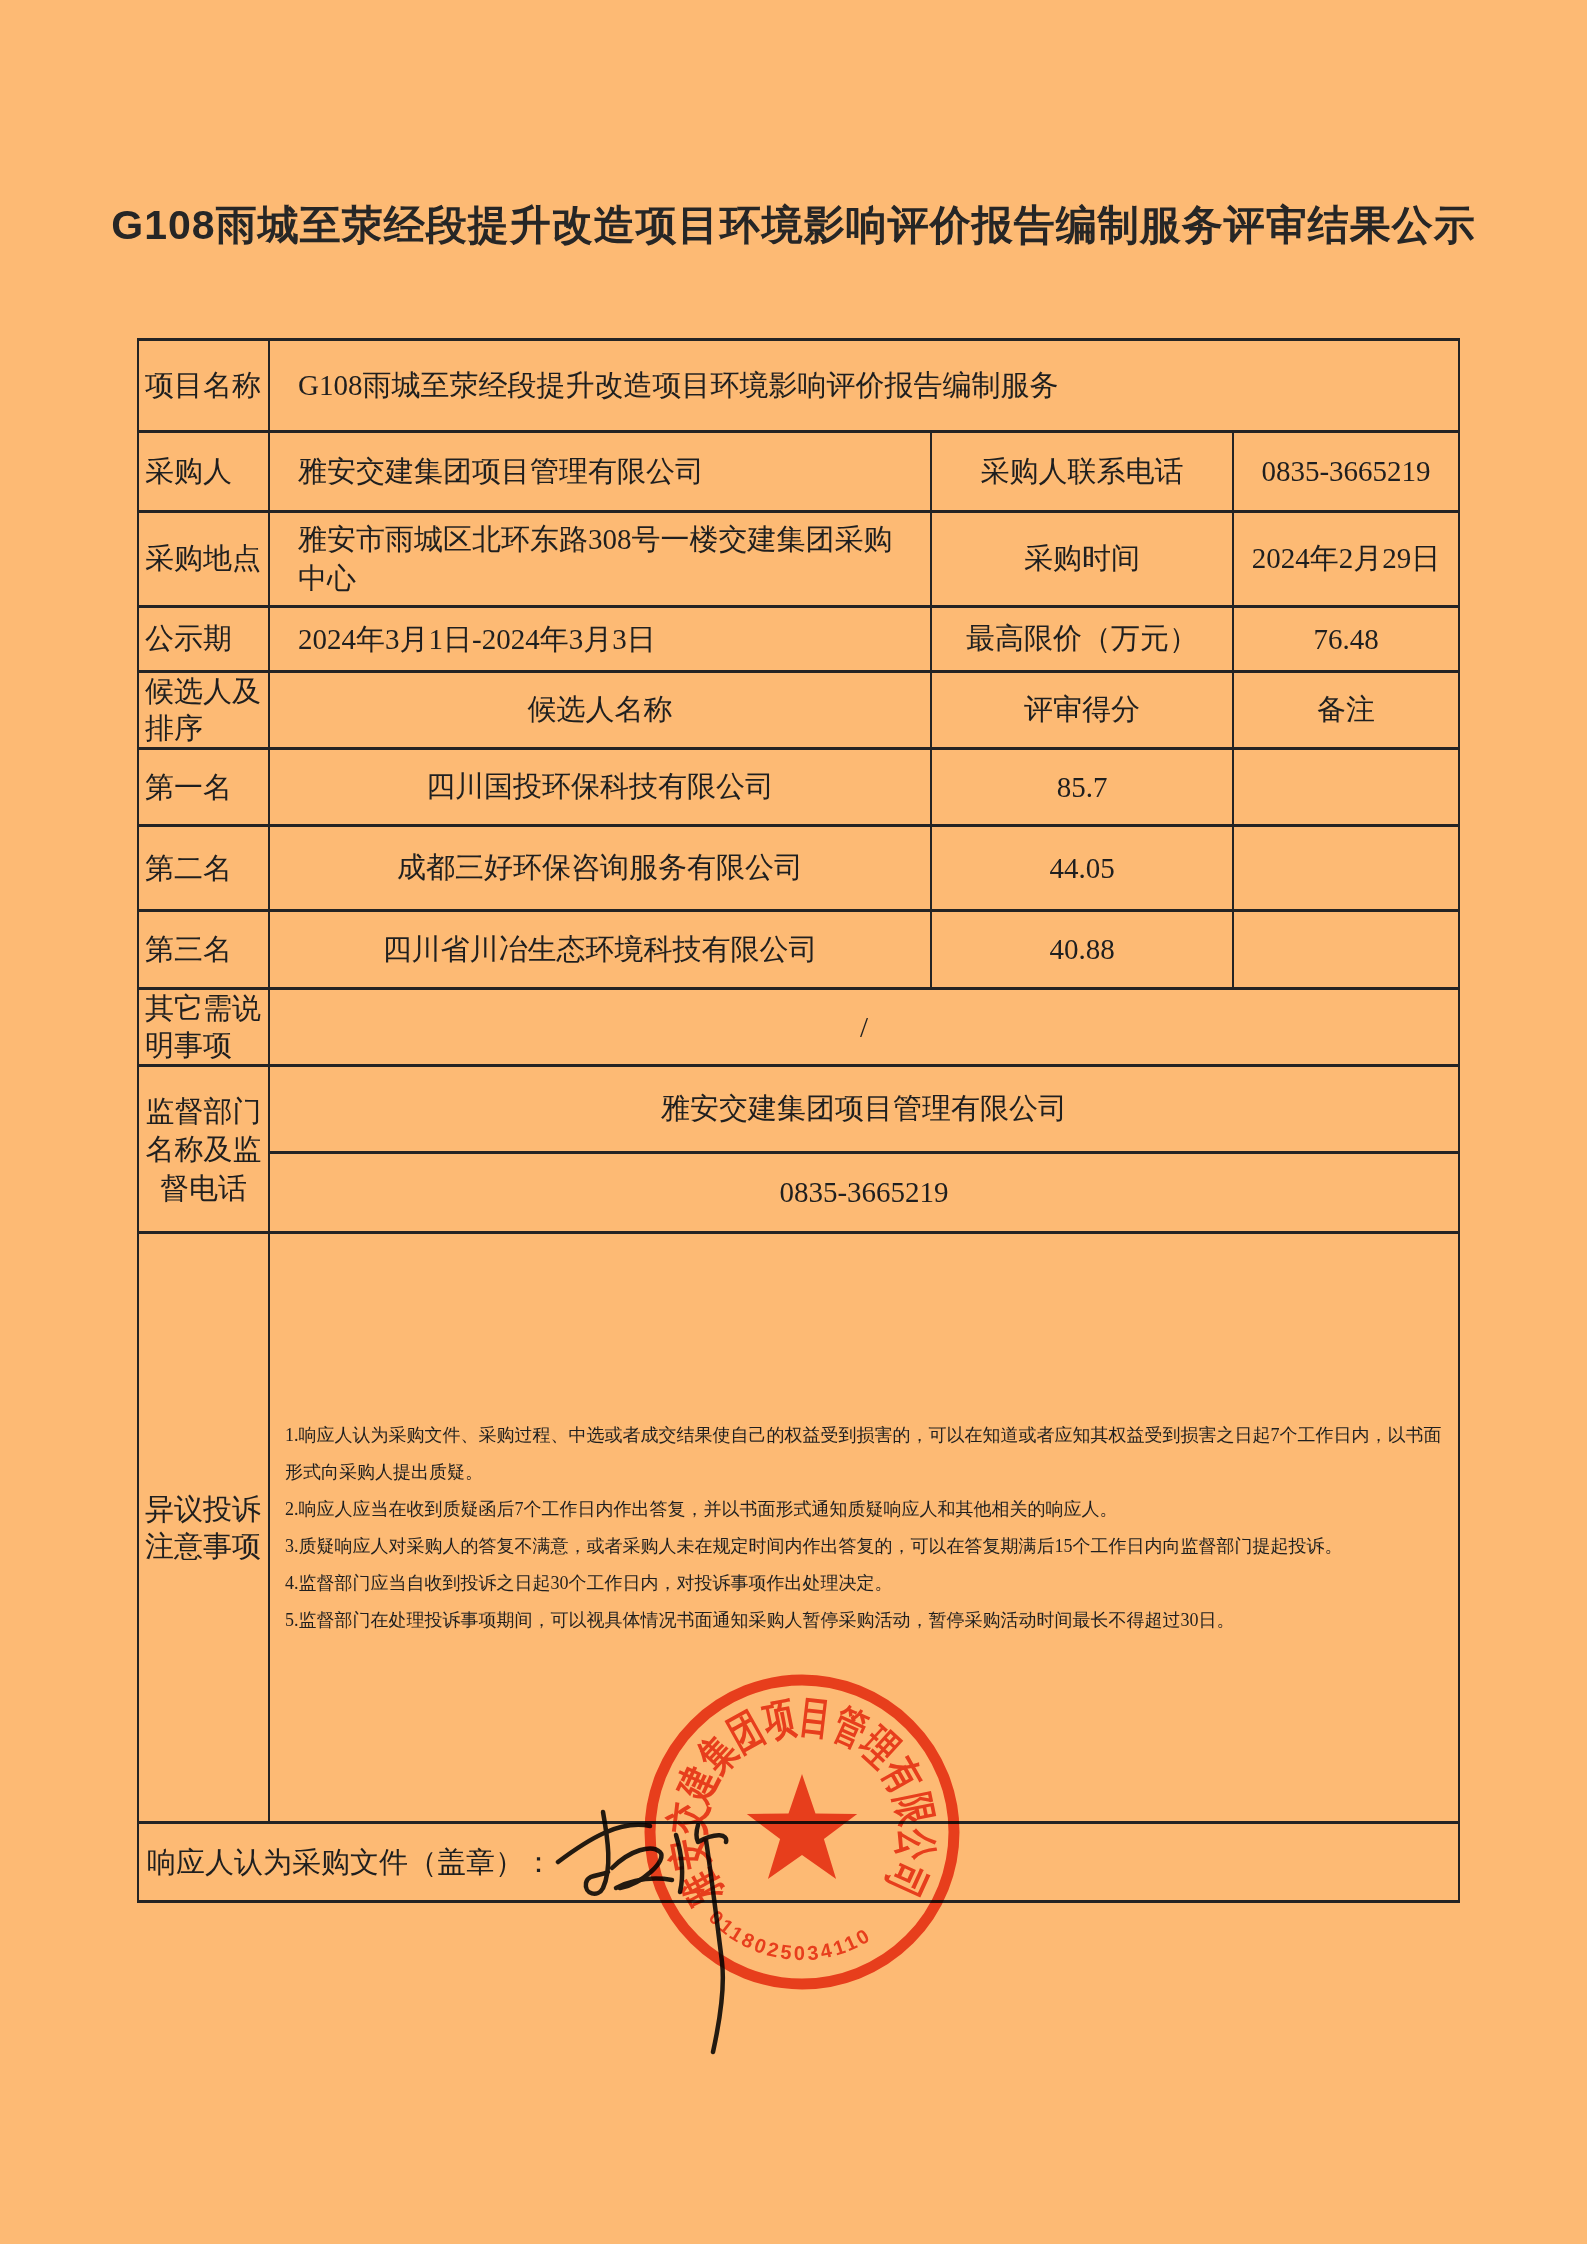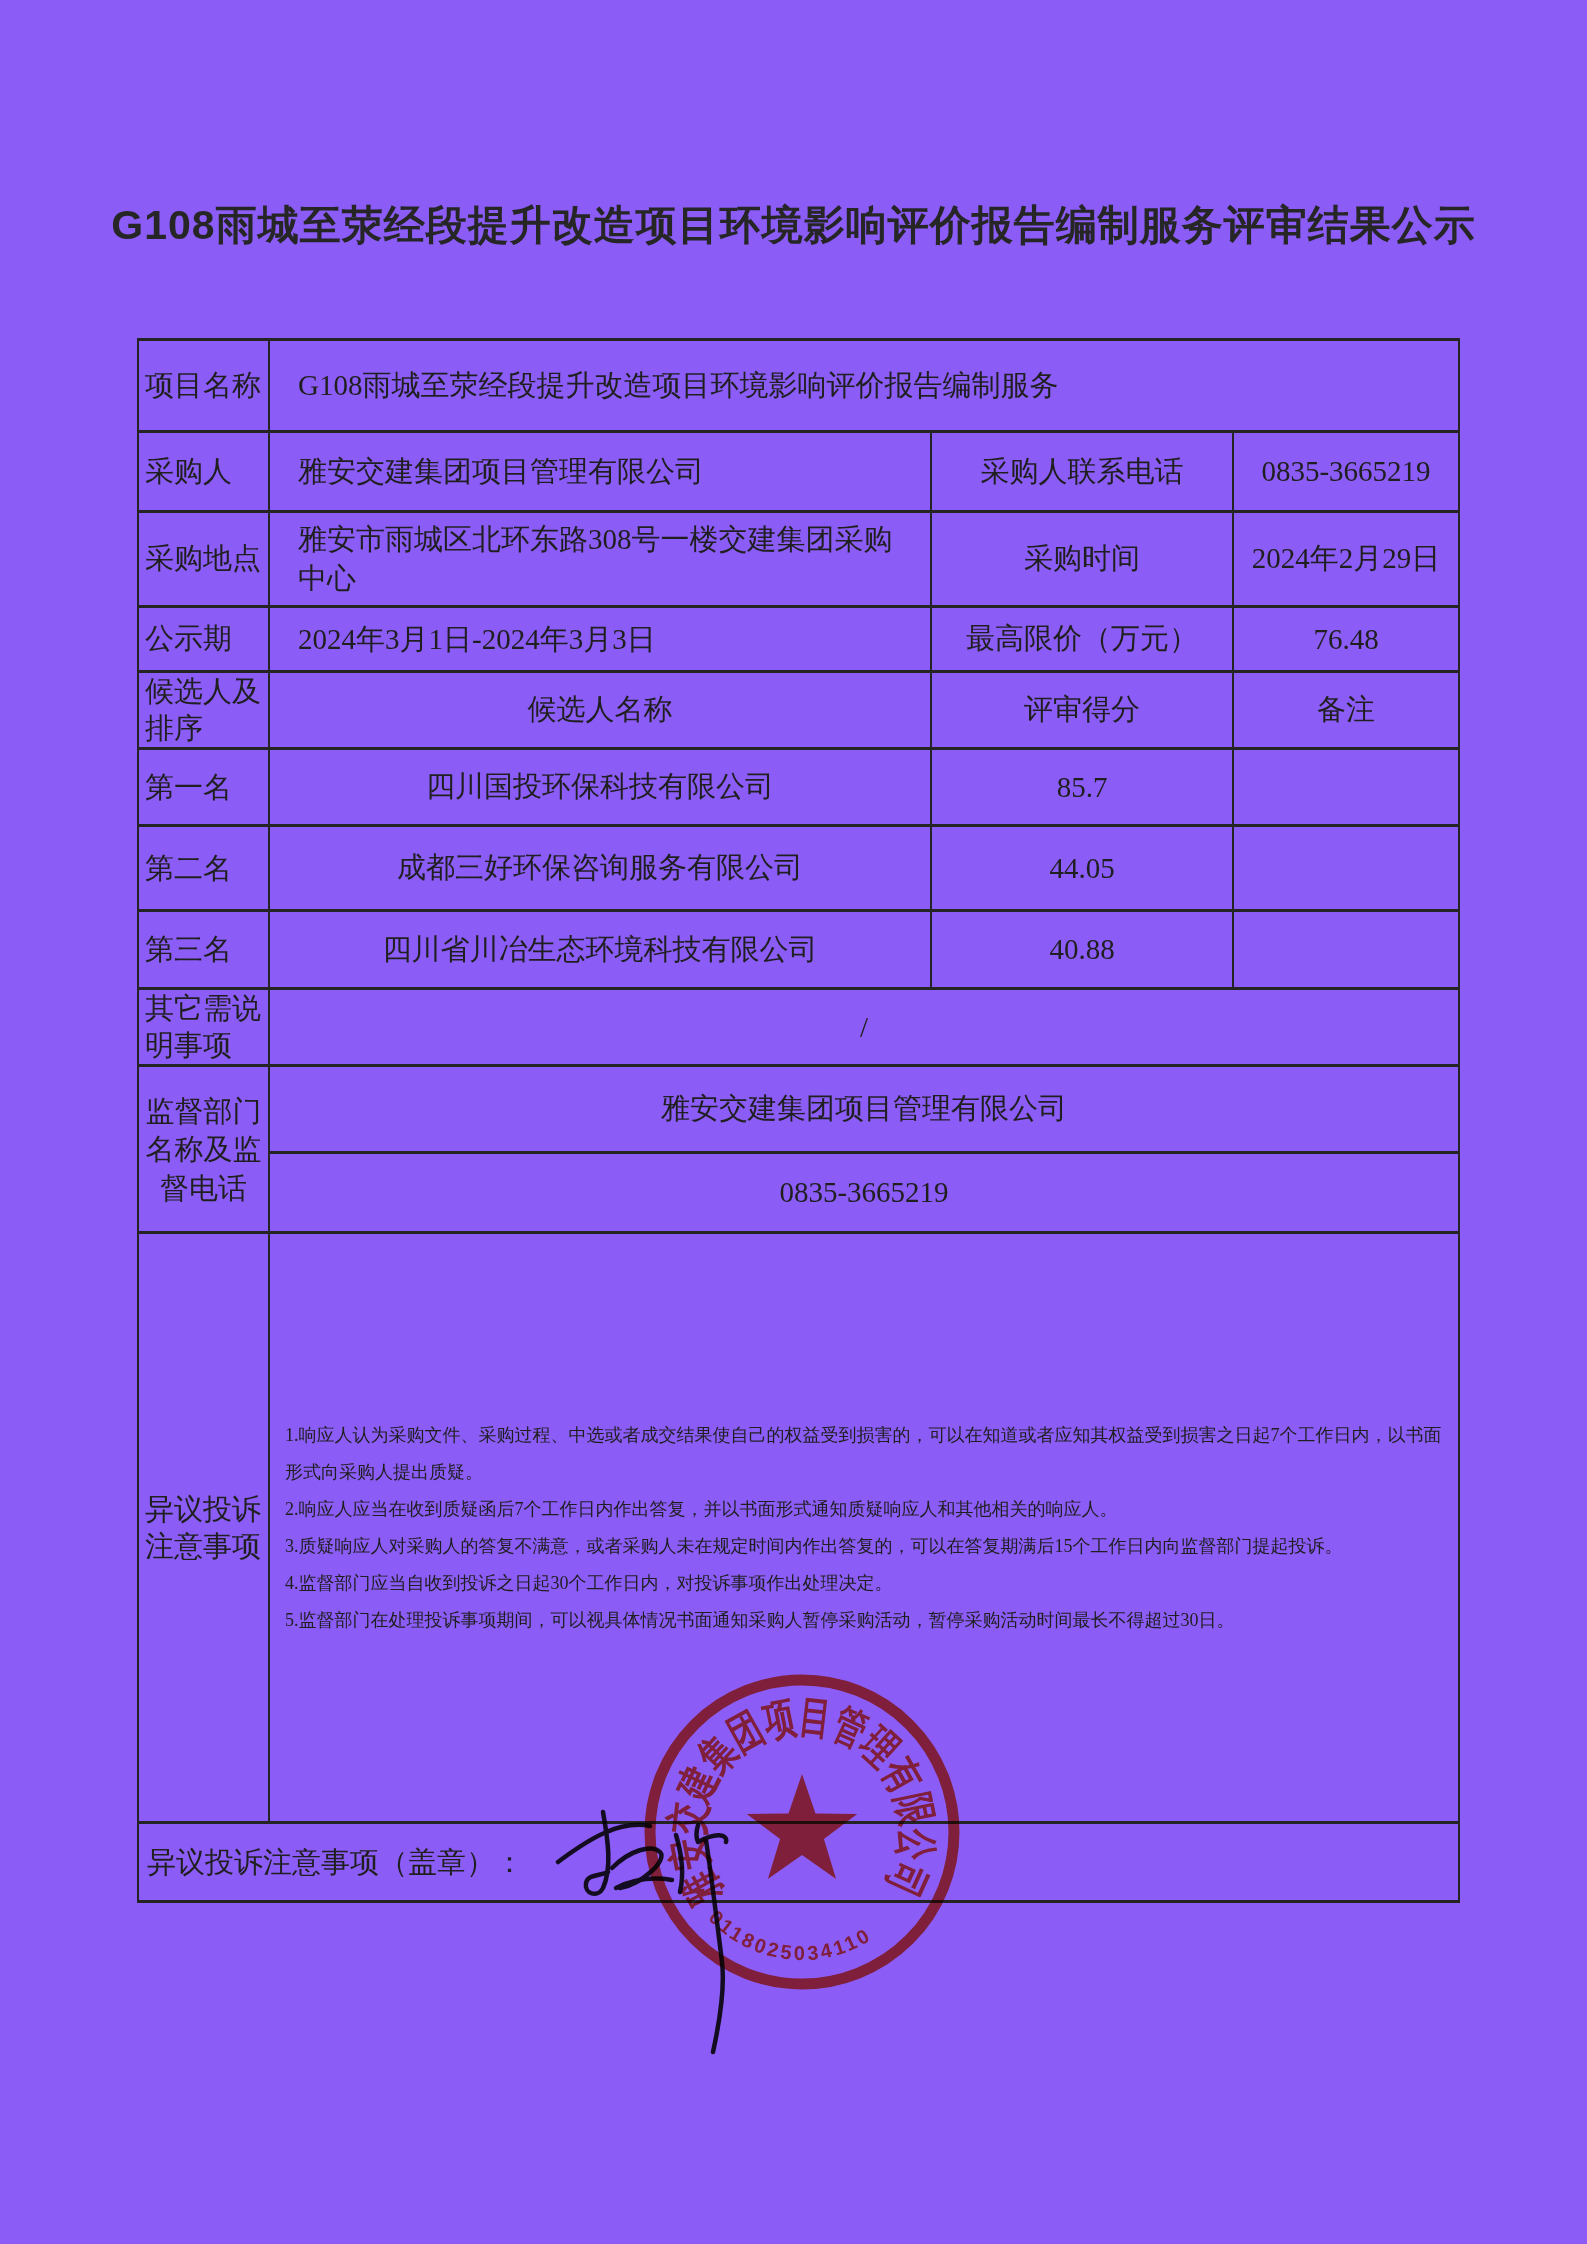--- a/index.html
+++ b/index.html
@@ -1,19 +1,19 @@
 <!DOCTYPE html>
 <html><head>
 <meta charset="utf-8">
 <style>
   html,body{margin:0;padding:0;background:#9a9a9a;}
   .page{
     position:relative;
     width:1587px;height:2244px;
-    background:#8b5cf6;
+    background:#fdba74;
     overflow:hidden;
     font-family:"Liberation Serif","DejaVu Serif",serif;
     color:#1f1f1f;
   }
   .doc-title{
     position:absolute;
     left:0;top:198px;width:1587px;
     text-align:center;
     font-family:"Liberation Sans","DejaVu Sans",sans-serif;
     font-weight:700;
@@ -132,21 +132,21 @@
           <div class="clauses">
             <p class="clause">1.响应人认为采购文件、采购过程、中选或者成交结果使自己的权益受到损害的，可以在知道或者应知其权益受到损害之日起7个工作日内，以书面形式向采购人提出质疑。</p>
             <p class="clause">2.响应人应当在收到质疑函后7个工作日内作出答复，并以书面形式通知质疑响应人和其他相关的响应人。</p>
             <p class="clause">3.质疑响应人对采购人的答复不满意，或者采购人未在规定时间内作出答复的，可以在答复期满后15个工作日内向监督部门提起投诉。</p>
             <p class="clause">4.监督部门应当自收到投诉之日起30个工作日内，对投诉事项作出处理决定。</p>
             <p class="clause">5.监督部门在处理投诉事项期间，可以视具体情况书面通知采购人暂停采购活动，暂停采购活动时间最长不得超过30日。</p>
           </div>
         </td>
       </tr>
       <tr class="r12">
-        <td class="val-l" colspan="4" style="padding-left:8px">异议投诉注意事项（盖章）：</td>
+        <td class="val-l" colspan="4" style="padding-left:8px">响应人认为采购文件（盖章）：</td>
       </tr>
     </tbody>
   </table>
 
   <svg class="overlay" style="left:627px;top:1657px;opacity:0.92" width="350" height="350" viewBox="0 0 350 350">
     <circle cx="175" cy="175" r="152" fill="none" stroke="#e8452c" stroke-width="11"></circle>
     <polygon fill="#e8452c" points="175,117 188.5,156.4 230.2,157.1 196.9,182.1 209.1,221.9 175,198 140.9,221.9 153.1,182.1 119.8,157.1 161.5,156.4"></polygon>
     <defs>
       <path id="sealTextArc" d="M 96.2 236.5 A 100 100 0 1 1 253.8 236.5" fill="none"></path>
       <path id="sealNumArc" d="M 75.5 255.6 A 128 128 0 0 0 274.5 255.6" fill="none"></path>

